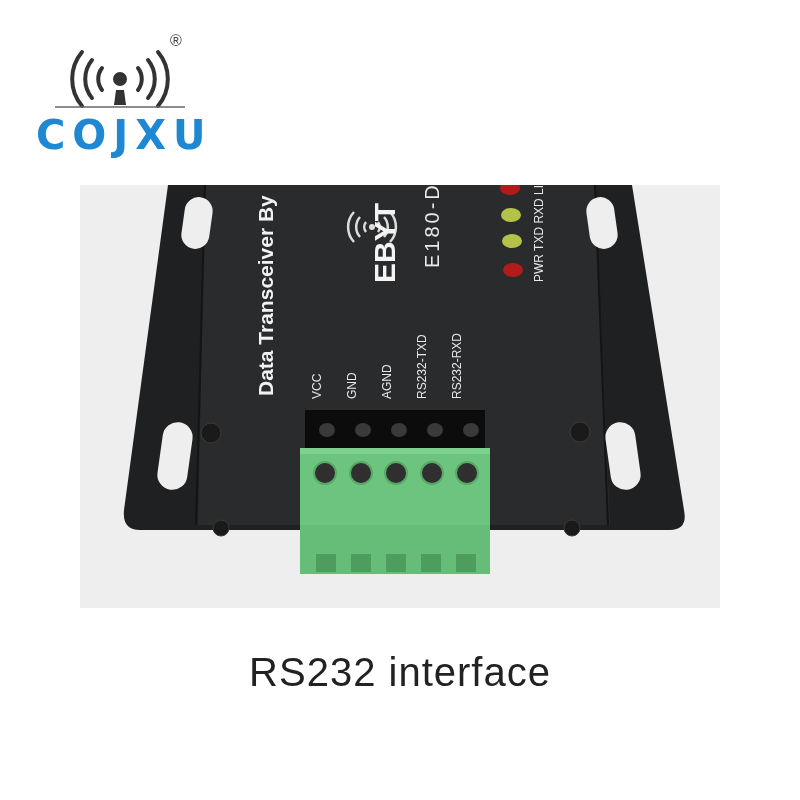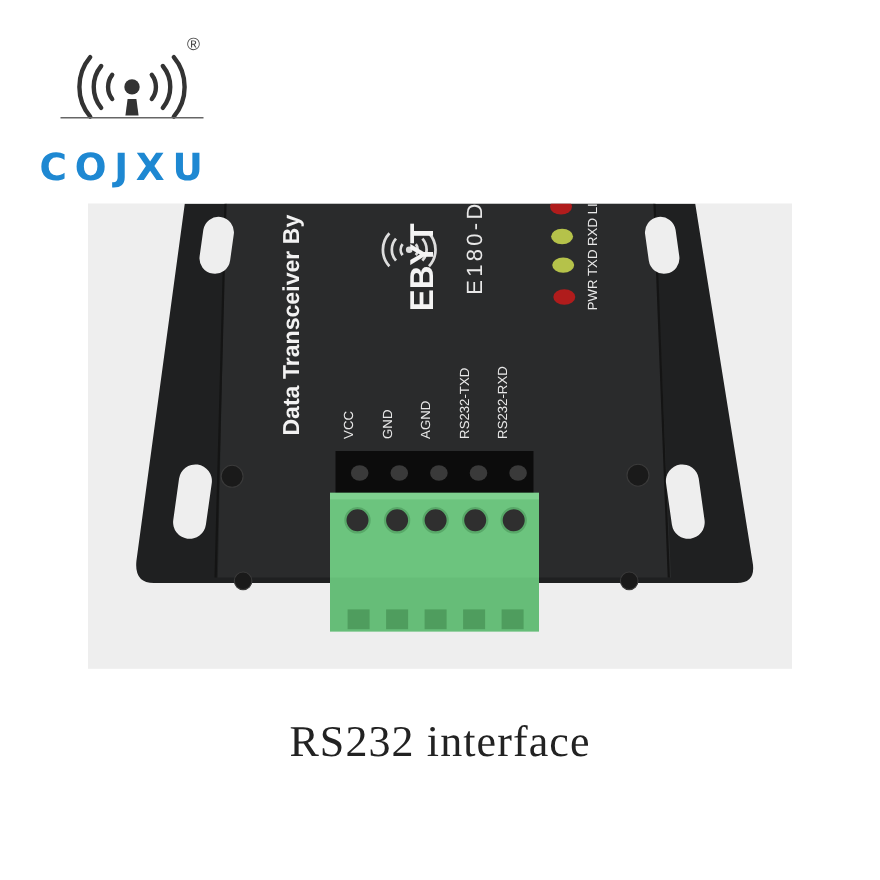--- a/index.html
+++ b/index.html
@@ -1,21 +1,21 @@
 <!DOCTYPE html>
 <html><head>
 <meta charset="utf-8">
 <style>
   html,body{margin:0;padding:0;background:#ffffff;}
   body{width:800px;height:800px;position:relative;overflow:hidden;font-family:"Liberation Sans",sans-serif;}
   .logo{position:absolute;left:30px;top:30px;width:180px;height:125px;}
-  .logo-text{position:absolute;left:36px;top:112px;font-family:"DejaVu Sans",sans-serif;font-weight:bold;font-size:34px;letter-spacing:7px;margin-top:21px;}
+  .logo-text{position:absolute;left:36px;top:112px;font-family:"DejaVu Sans",sans-serif;font-weight:bold;font-size:40px;letter-spacing:7px;}
   .reg{position:absolute;left:170px;top:32px;font-size:16px;color:#444;}
   .photo{position:absolute;left:80px;top:185px;width:640px;height:423px;background:#eeeeee;overflow:hidden;}
-  .caption{position:absolute;left:0;width:800px;top:650px;text-align:center;font-family:Liberation Serif, serif;font-size:40px;color:#222;letter-spacing:1px;}
+  .caption{position:absolute;left:0;width:800px;top:650px;text-align:center;font-family:Liberation Sans, sans-serif;font-size:40px;color:#222;letter-spacing:1px;}
   .vlabel{position:absolute;color:#e8e8e8;font-family:"Liberation Sans",sans-serif;transform:rotate(-90deg);transform-origin:left bottom;white-space:nowrap;}
 </style>
 </head>
 <body>
 
 <div class="logo">
   <svg width="180" height="85" viewBox="0 0 180 85">
     <g fill="none" stroke="#333" stroke-width="4" stroke-linecap="round">
       <path d="M72 38 a18 18 0 0 0 0 22"></path>
       <path d="M108 38 a18 18 0 0 1 0 22"></path>

